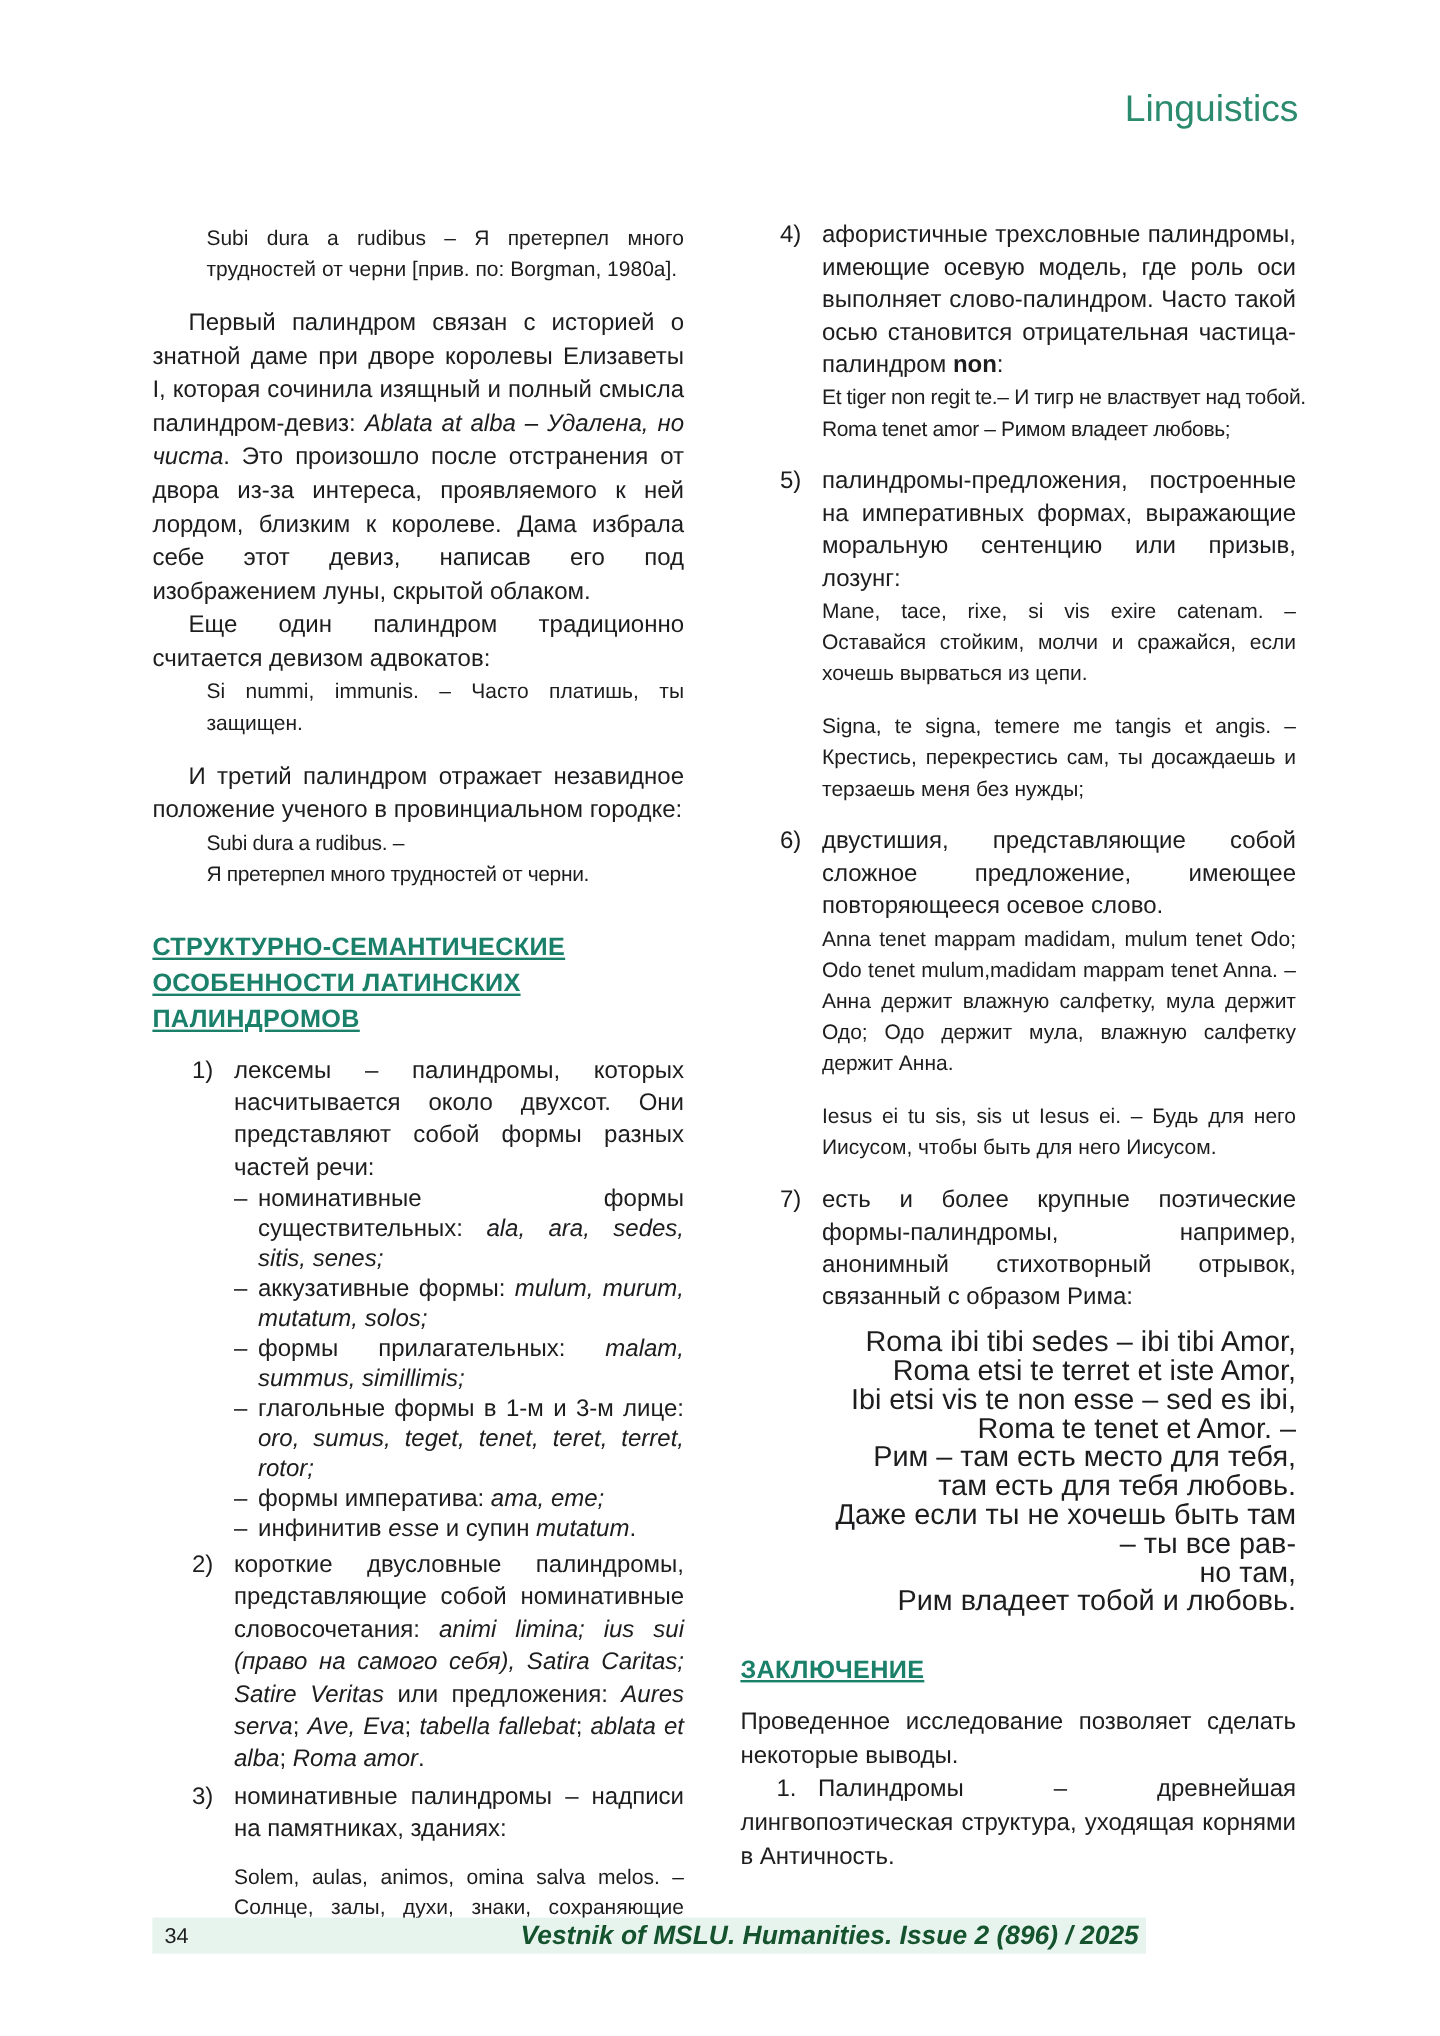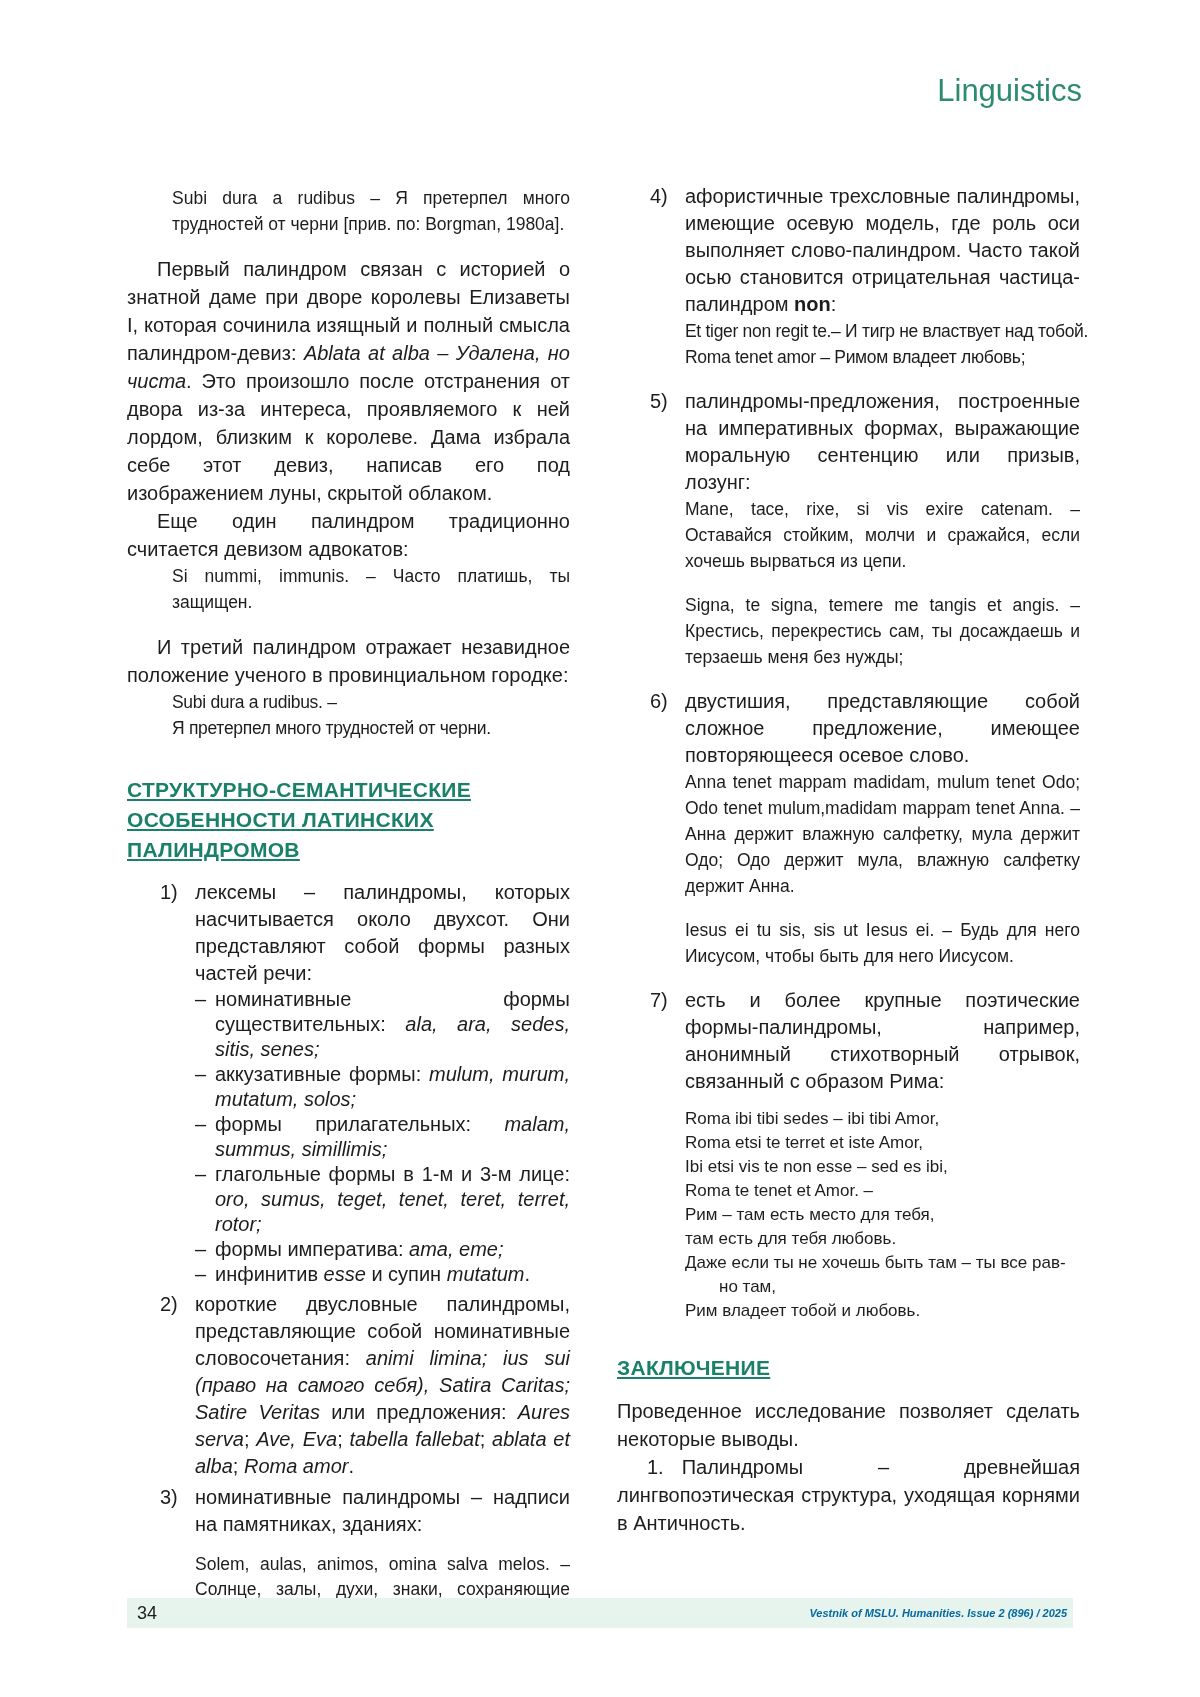--- a/index.html
+++ b/index.html
@@ -25,30 +25,30 @@
   .li{display:flex;margin:4px 0 0 33px;font-size:20px;line-height:27px;}
   .li .num{flex:none;width:35px;}
   .li .li-body{flex:1;text-align:justify;}
   .sub{margin-left:68px;font-size:20px;line-height:25px;}
   .si{display:flex;}
   .si .dash{flex:none;width:20px;}
   .si .si-body{flex:1;text-align:justify;}
   .s-i{font-style:italic;}
   .s-bi{font-weight:700;}
   .quote-list{margin:14px 0 0 68px;font-size:17.5px;line-height:25px;text-align:justify;}
-  .poem{margin:12px 0 0 68px;font-size:17px;line-height:24px;text-align:left;}
+  .poem{margin:12px 0 0 68px;font-size:24px;line-height:24px;text-align:right;}
   .poem .indent2{padding-left:34px;}
   .concl-num{padding-right:18px;}
   .footer{
-    position:absolute;left:127px;top:1598px;width:946px;height:30px;background:#e7f4ed;
+    position:absolute;left:127px;top:1598px;width:828px;height:30px;background:#e7f4ed;
     display:flex;align-items:center;justify-content:space-between;
     padding:0 6px 0 10px;box-sizing:border-box;
   }
   .footer .pn{font-size:18px;color:#1d1d1f;}
-  .footer .journal{font-size:11px;font-style:italic;font-weight:700;color:#0369a1;}
+  .footer .journal{font-size:22px;font-style:italic;font-weight:700;color:#14532d;}
 </style>
 </head>
 <body>
 
 <div class="page">
 
   <div class="running-head">Linguistics</div>
 
   <main class="columns">
 

